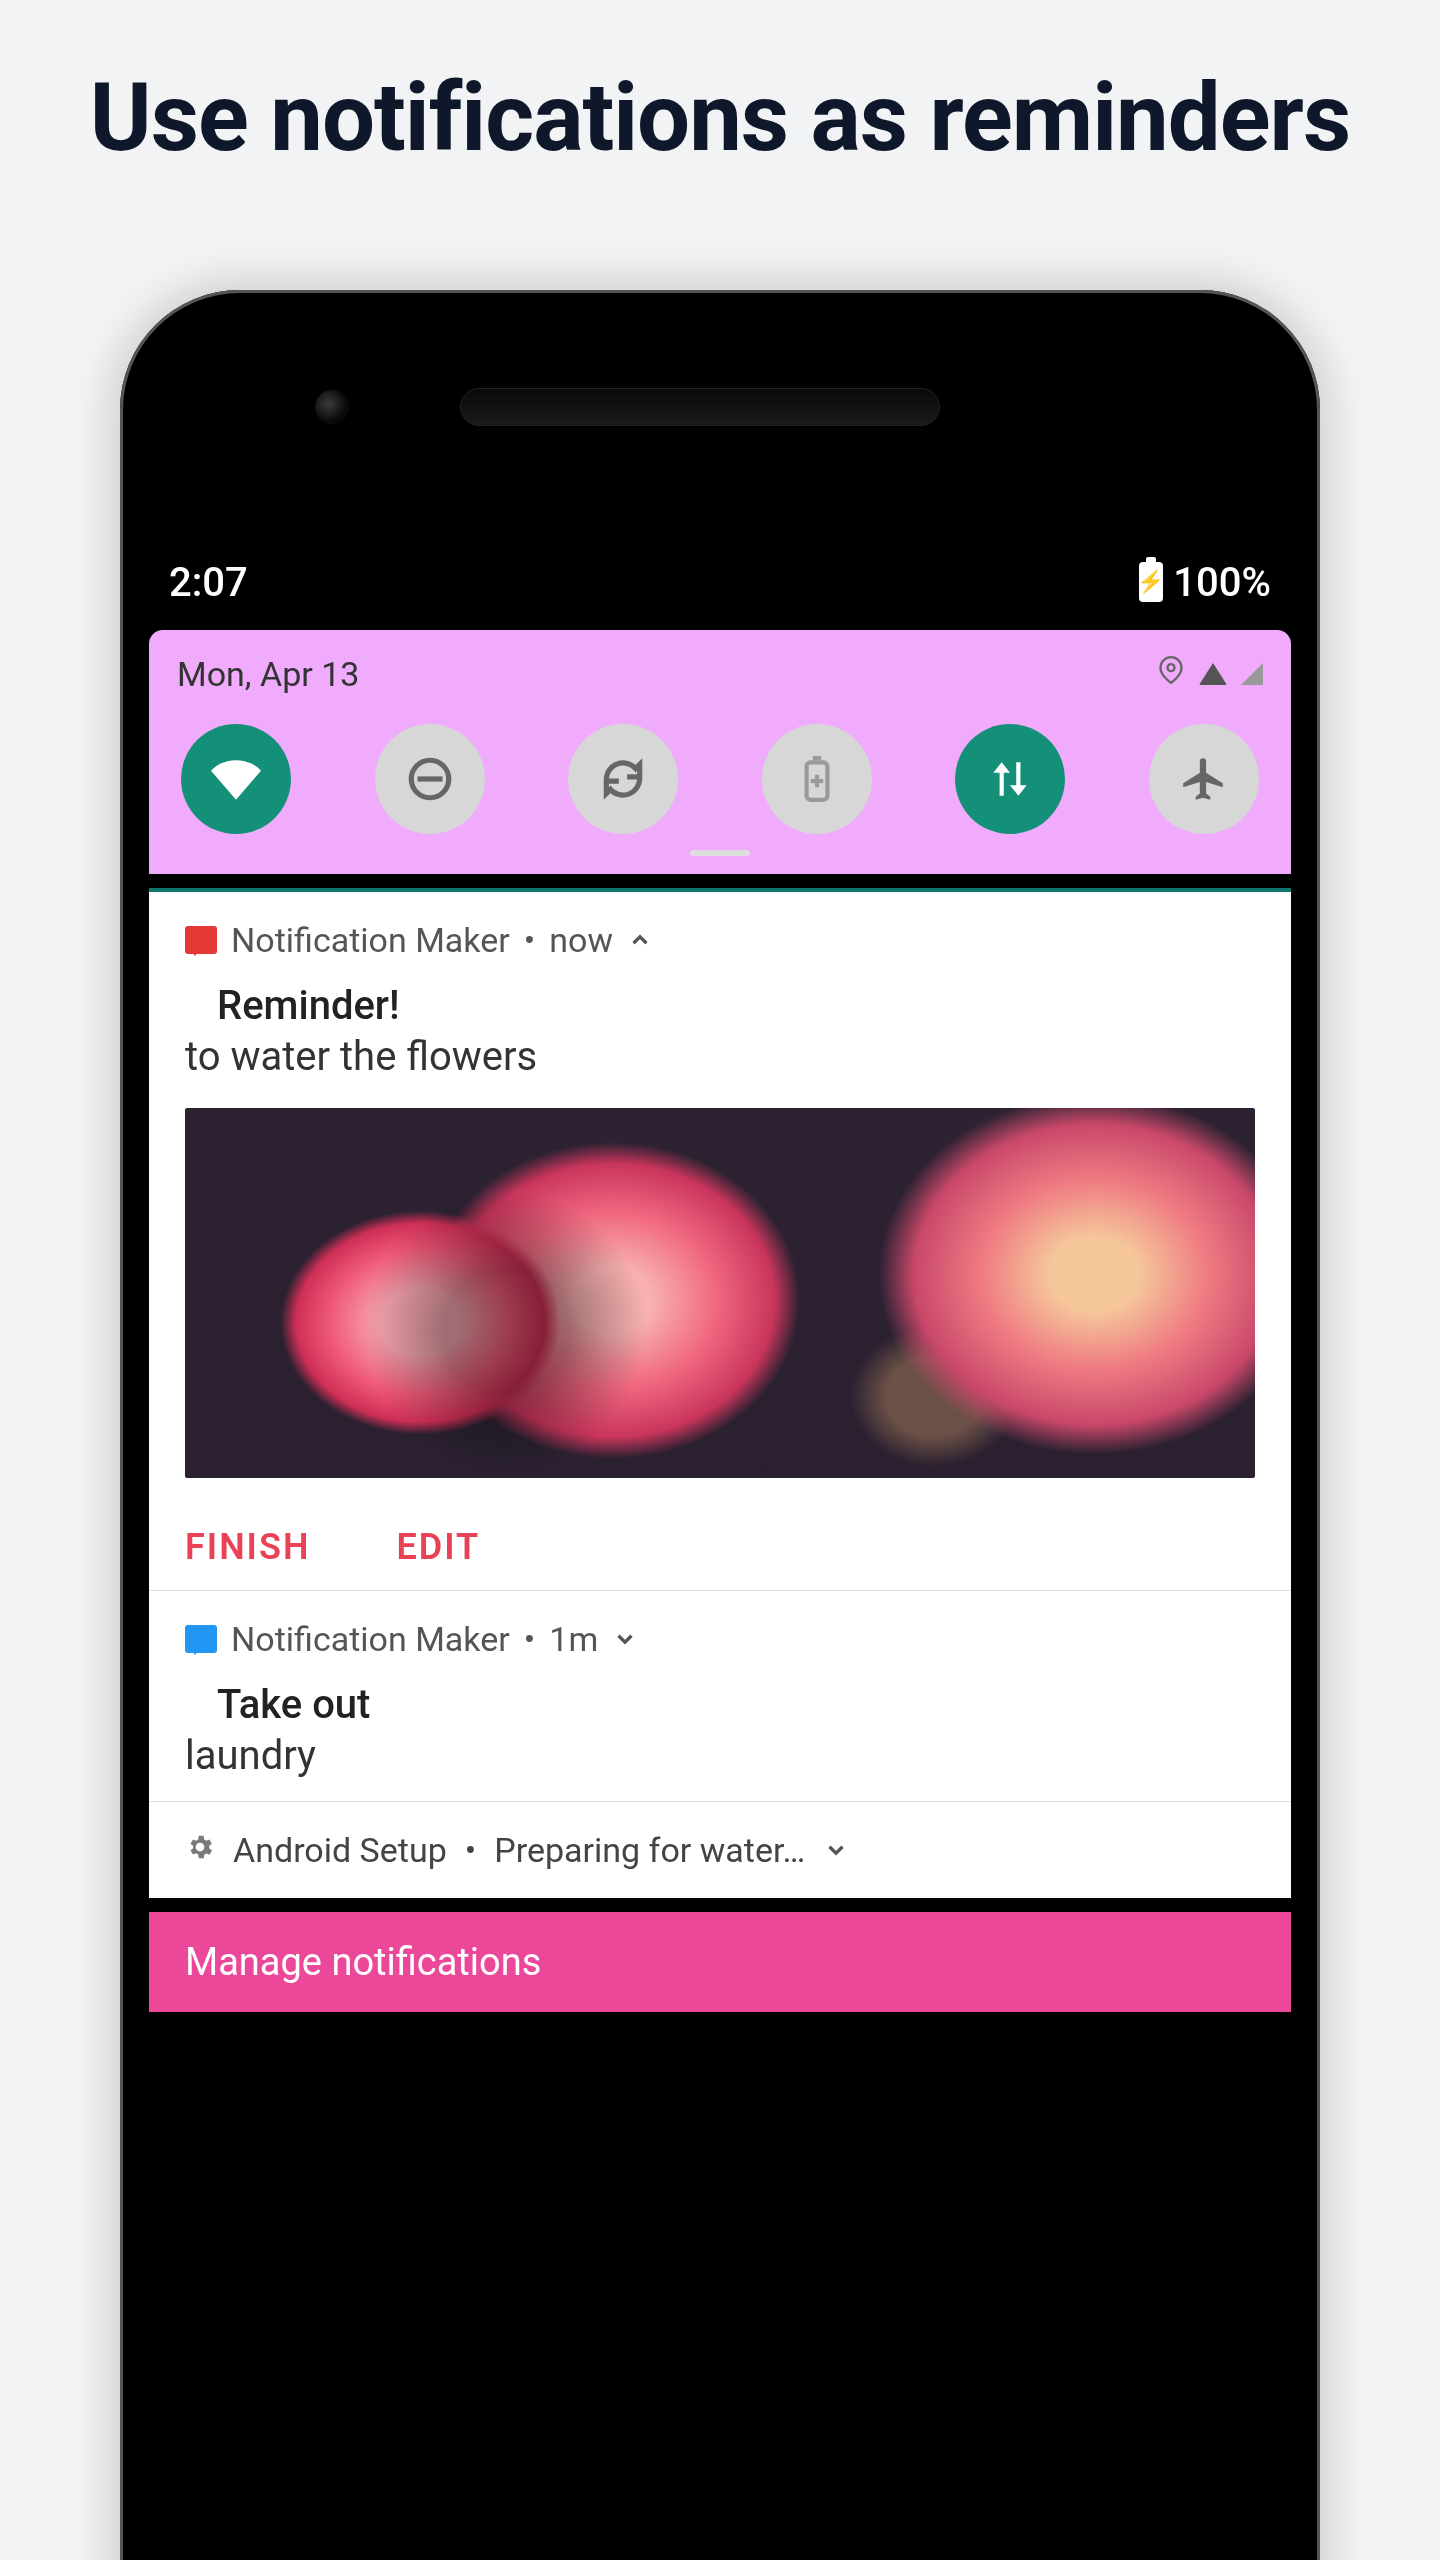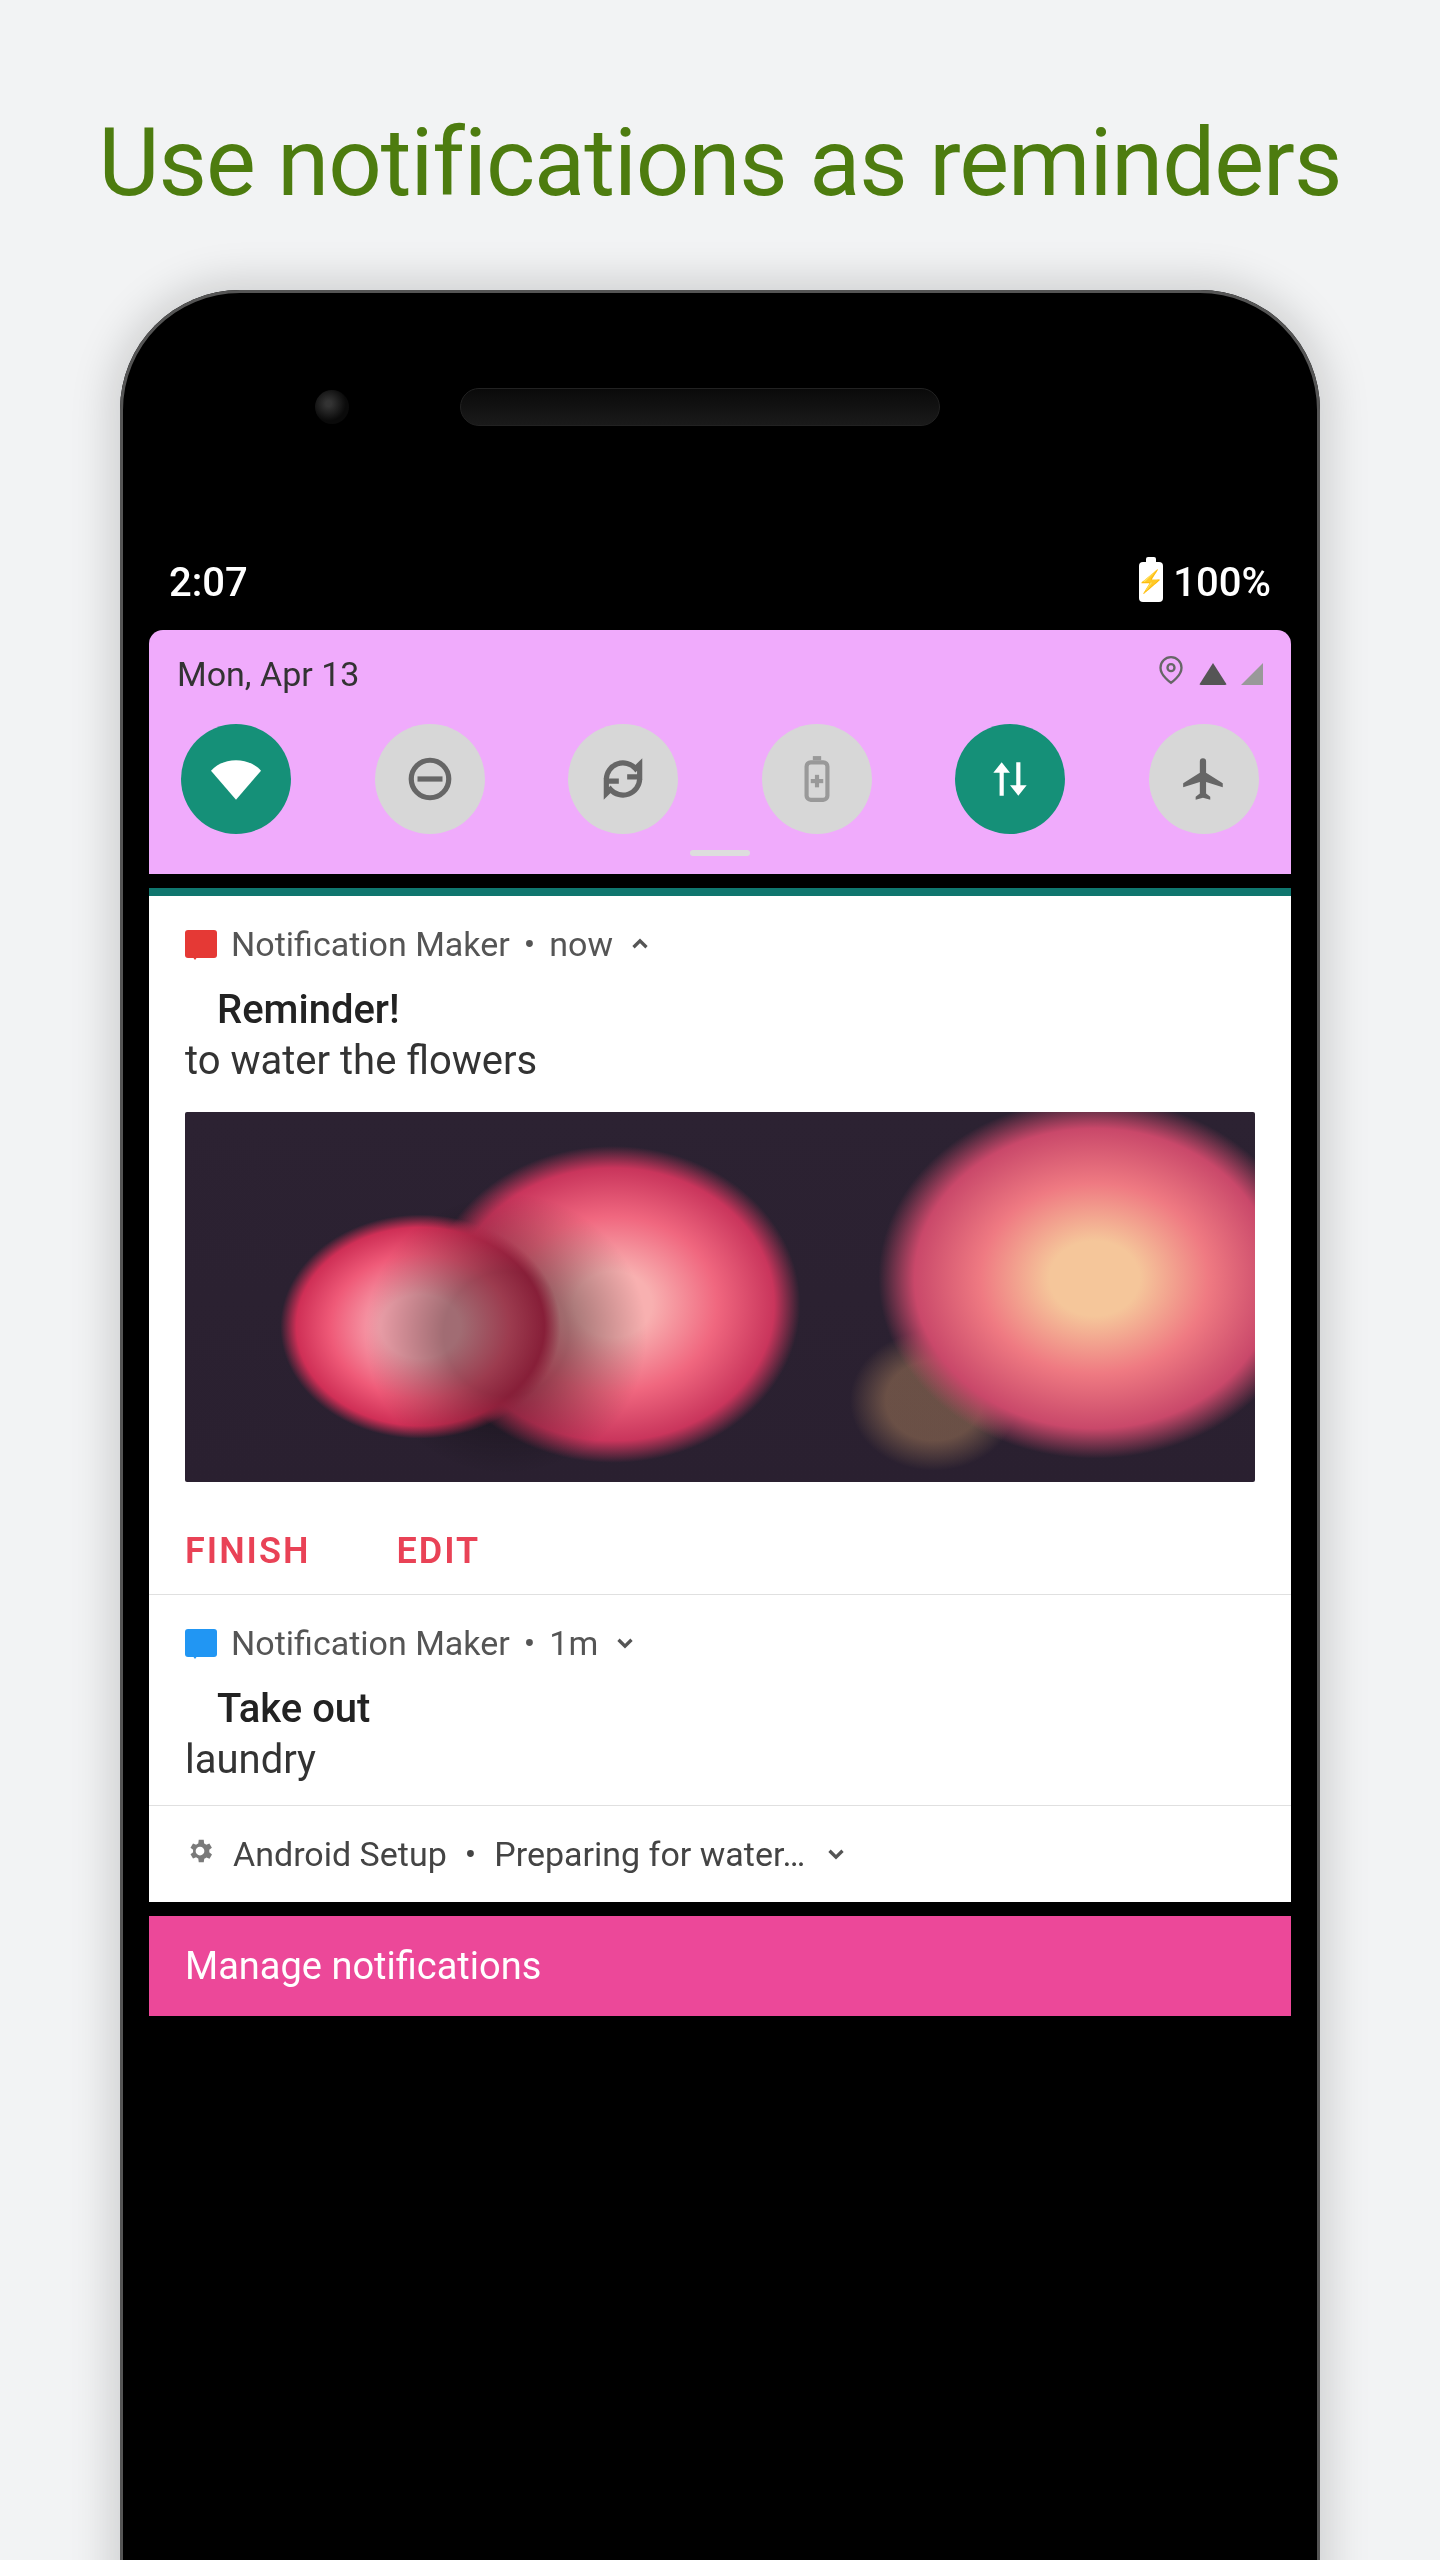--- a/index.html
+++ b/index.html
@@ -7,23 +7,23 @@
   font-family: Roboto, -apple-system, BlinkMacSystemFont, 'Segoe UI', sans-serif;
   background: #f2f3f4;
   width: 1440px;
   height: 2560px;
   position: relative;
   overflow: hidden;
 }
 .headline {
   text-align: center;
   font-size: 94px;
-  font-weight: 400;
-  color: #4d7c0f;
-  padding-top: 108px;
+  font-weight: 700;
+  color: #0f172a;
+  padding-top: 63px;
   letter-spacing: -1px;
 }
 .phone-frame {
   position: absolute;
   top: 290px;
   left: 120px;
   width: 1200px;
   height: 2400px;
   background: #000;
   border-radius: 120px 120px 0 0;
@@ -96,21 +96,21 @@
   display: flex; align-items: center; justify-content: center;
   background: #d7d7d7;
 }
 .qs-toggle.on { background: #159078; }
 .qs-toggle svg { width: 50px; height: 50px; }
 .qs-handle { width: 60px; height: 6px; background: #ddd; border-radius: 3px; margin: 16px auto 0; }
 
 .nshade {
   background: #fff;
   margin: 14px 18px 0;
-  border-top: 8px solid #0f766e;
+  border-top: 4px solid #0f766e;
 }
 .notif-card {
   padding: 28px 36px 22px;
 }
 .notif-head {
   display: flex; align-items: center; gap: 14px;
   font-size: 34px; color: #555;
 }
 .app-icon {
   width: 32px; height: 28px; border-radius: 3px; position: relative;

